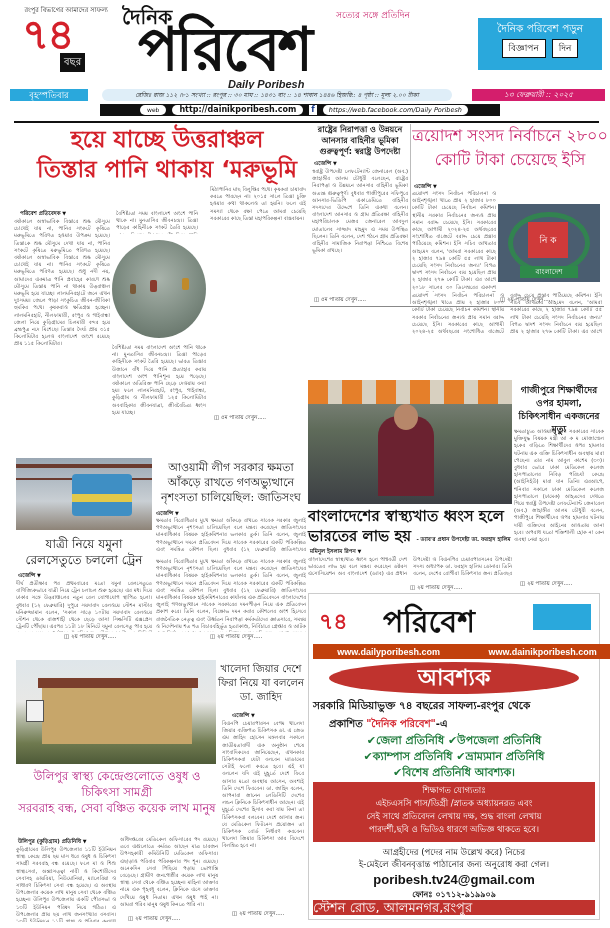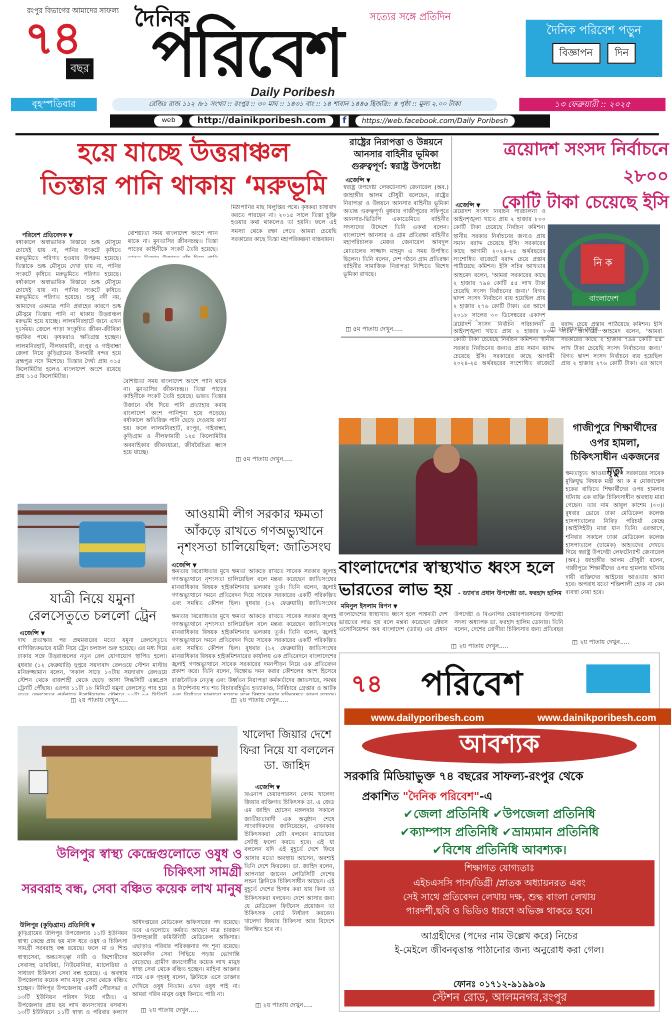--- a/index.html
+++ b/index.html
@@ -24,21 +24,21 @@
 .day{position:absolute;left:0;top:0;width:78px;height:12px;background:#2aa8dc;color:#fff;font-size:8.5px;text-align:center;line-height:12px}
 .meta{position:absolute;left:92px;top:0;width:350px;height:12px;background:#dfeef8;border-radius:6px;font-size:6px;line-height:12px;text-align:center;font-style:italic}
 .date{position:absolute;left:462px;top:0;width:133px;height:12px;background:#d41e6c;color:#fff;font-size:7.5px;line-height:12px;text-align:center;font-style:italic}
 .webbar{left:100px;top:104px;width:400px;height:12px;background:#111;color:#fff;font-size:7px;line-height:12px;display:flex;align-items:center;gap:6px;padding-left:40px}
 .webbar .chip{background:#fff;color:#111;border-radius:5px;padding:0 7px;font-weight:bold;font-size:8px;line-height:10px}
 .webbar .fb{background:#fff;color:#1a3b8c;font-weight:bold;padding:0 2px;font-size:8px;line-height:10px}
 .webbar .chip2{background:#fff;color:#111;border-radius:5px;padding:0 6px;font-style:italic;font-size:6.5px;line-height:10px}
 .rule{left:14px;top:121px;width:585px;height:1.5px;background:#111}
 
 .h-red{color:#d4202a;font-weight:bold;text-align:center;line-height:30px}
-.h-pink{color:#c8236b;font-weight:bold;text-align:right;line-height:30px}
+.h-pink{color:#c8236b;font-weight:normal;text-align:center;line-height:30px}
 .h-black{color:#111;font-weight:bold;text-align:center}
 .body-txt{font-size:5.2px;line-height:7.2px;color:#333;text-align:justify;overflow:hidden}
 .byline{font-size:5.5px;font-weight:bold;color:#111}
 .byline::after{content:" \25BC";font-size:5px}
 .cont{font-size:5.5px;color:#333}
 .photo{overflow:hidden}
 .vline{background:#bbb;width:1px}
 .hline{background:#888;height:1px}
 
 .adv{left:308px;top:593px;width:292px;height:327px;border:1px solid #ccc;background:#fff}
@@ -46,21 +46,21 @@
 .adv .urlbar{position:absolute;left:4px;top:50px;width:308px;height:15px;background:#c2410c;color:#fff;font-weight:bold;font-size:9px;display:flex;justify-content:space-around;align-items:center;font-family:"Liberation Sans",sans-serif}
 .adv .oval{position:absolute;left:20px;top:68px;width:250px;height:32px;background:#c0332e;border-radius:50%;color:#fff;text-align:center;font-size:22px;line-height:32px;font-weight:bold}
 .adv .line1{position:absolute;left:4px;top:104px;width:282px;text-align:left;font-weight:bold;font-size:10.5px;color:#111}
 .adv .line2{position:absolute;left:20px;top:122px;font-weight:bold;font-size:10px;color:#111}
 .adv .line2 .q{color:#d4202a}
 .adv .green{position:absolute;left:4px;width:282px;text-align:center;color:#1d7a3a;font-weight:bold;font-size:11px}
 .adv .redbox{position:absolute;left:4px;top:188px;width:282px;height:60px;background:#c0332e;color:#fff;text-align:center;font-size:8.5px;line-height:13px;padding-top:2px}
 .adv .apply{position:absolute;left:4px;top:252px;width:282px;text-align:center;font-size:8.5px;line-height:12px;color:#111}
 .adv .email{position:absolute;left:4px;top:278px;width:282px;text-align:center;font-size:13px;font-weight:bold;color:#111;font-family:"Liberation Sans",sans-serif}
 .adv .phone{position:absolute;left:4px;top:294px;width:282px;text-align:center;font-size:8px;font-weight:bold;color:#111}
-.adv .addr{position:absolute;left:4px;top:306px;width:282px;height:15px;background:#c0332e;color:#fff;text-align:center;font-size:10px;line-height:15px}
+.adv .addr{position:absolute;left:4px;top:306px;width:282px;height:15px;background:#c0332e;color:#fff;font-size:13px;line-height:15px}
 </style>
 </head>
 <body>
 
 <div class="abs mast-left">
   <div class="mast-tag">রংপুর বিভাগের আমাদের সাফল্য</div>
   <div class="mast-num">৭৪</div>
   <div class="mast-yr">বছর</div>
 </div>
 <div class="abs mast-title">
@@ -207,15 +207,16 @@
   <div class="redbox">
     <div>শিক্ষাগত যোগ্যতাঃ</div>
     <div>এইচএসসি পাস/ডিগ্রী /স্নাতক অধ্যায়নরত এবং</div>
     <div>সেই সাথে প্রতিবেদন লেখায় দক্ষ, শুদ্ধ বাংলা লেখায়</div>
     <div>পারদর্শী,ছবি ও ভিডিও ধারণে অভিজ্ঞ থাকতে হবে।</div>
   </div>
   <div class="apply">
     <div>আগ্রহীদের (পদের নাম উল্লেখ করে) নিচের</div>
     <div>ই-মেইলে জীবনবৃত্তান্ত পাঠানোর জন্য অনুরোধ করা গেল।</div>
   </div>
+  <div class="email">poribesh.tv24@gmail.com</div>
   <div class="phone">ফোনঃ ০১৭১২-৯১৯৯০৯</div>
   <div class="addr">স্টেশন রোড, আলমনগর,রংপুর</div>
 </div>
 
 </body></html>

